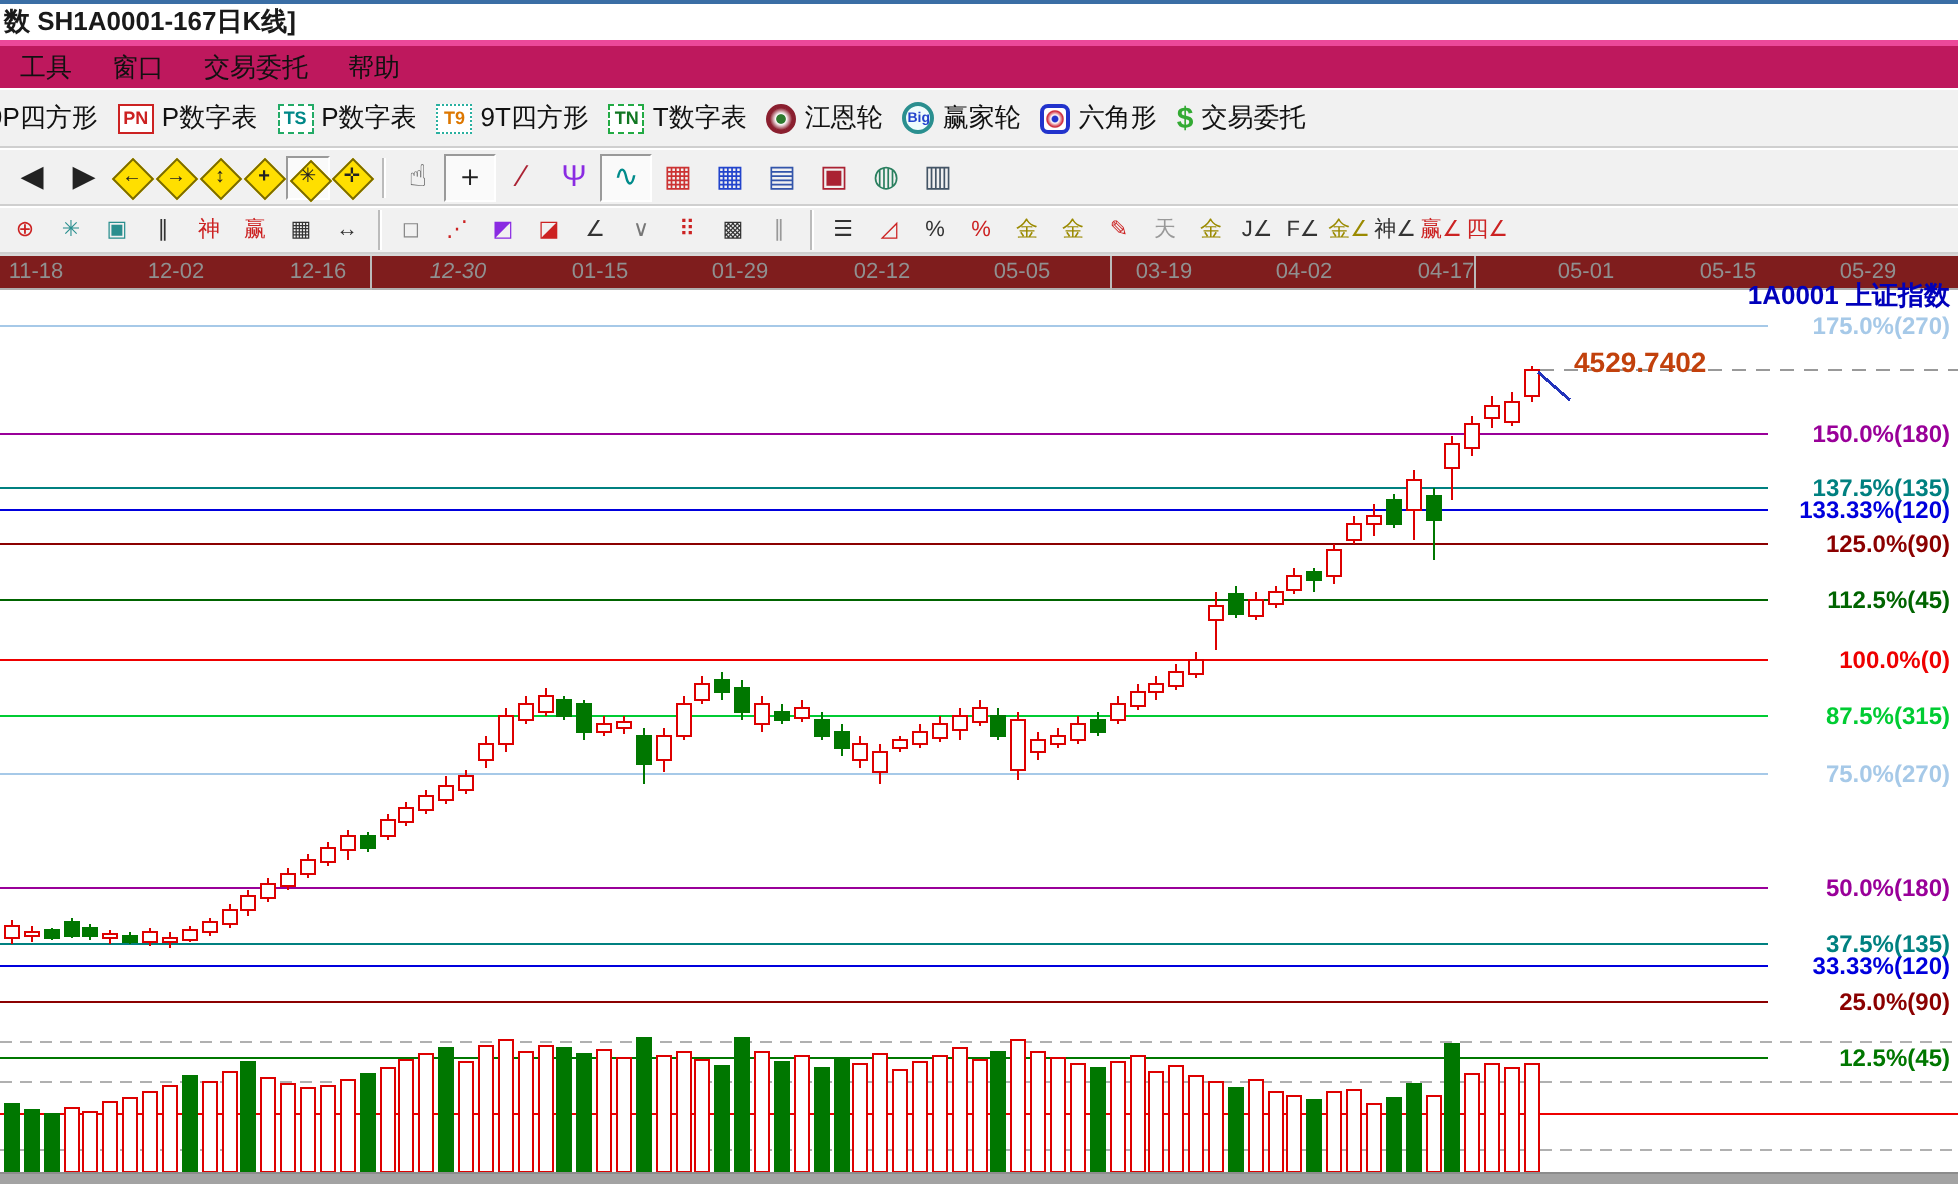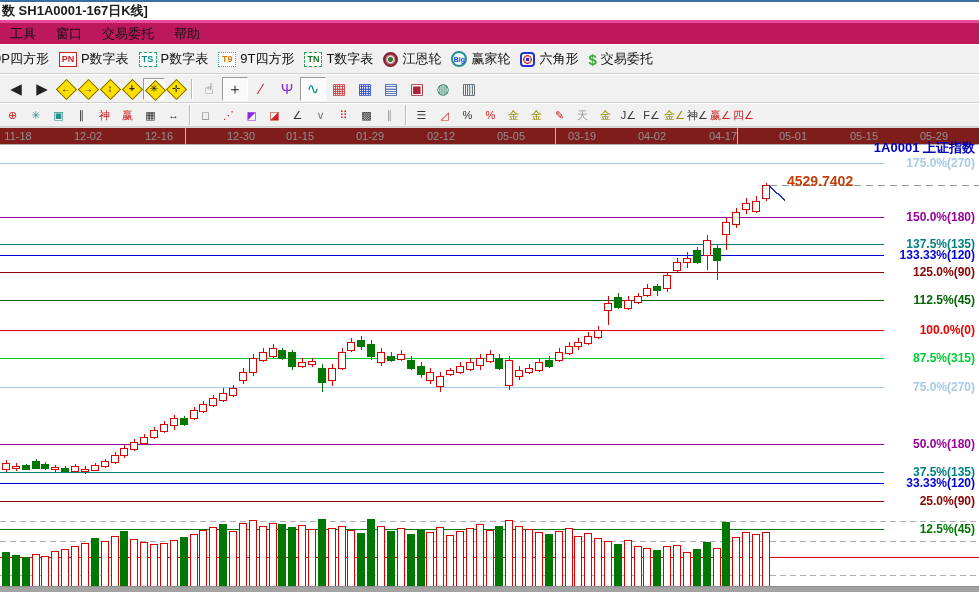--- a/index.html
+++ b/index.html
@@ -181,21 +181,21 @@
     <span class="cell3" style="color: rgb(204, 34, 34);">四∠</span>
   </div>
 
 <div class="axis">
     <span class="tick" style="left: 185px;"></span>
     <span class="tick" style="left: 555px;"></span>
     <span class="tick" style="left: 737px;"></span>
     <span class="d" style="left: 18px;">11-18</span>
     <span class="d" style="left: 88px;">12-02</span>
     <span class="d" style="left: 159px;">12-16</span>
-    <span class="d" style="left: 241px;">12-30</span>
+    <span class="d" style="left: 229px; font-style: italic;">12-30</span>
     <span class="d" style="left: 300px;">01-15</span>
     <span class="d" style="left: 370px;">01-29</span>
     <span class="d" style="left: 441px;">02-12</span>
     <span class="d" style="left: 511px;">05-05</span>
     <span class="d" style="left: 582px;">03-19</span>
     <span class="d" style="left: 652px;">04-02</span>
     <span class="d" style="left: 723px;">04-17</span>
     <span class="d" style="left: 793px;">05-01</span>
     <span class="d" style="left: 864px;">05-15</span>
     <span class="d" style="left: 934px;">05-29</span>

